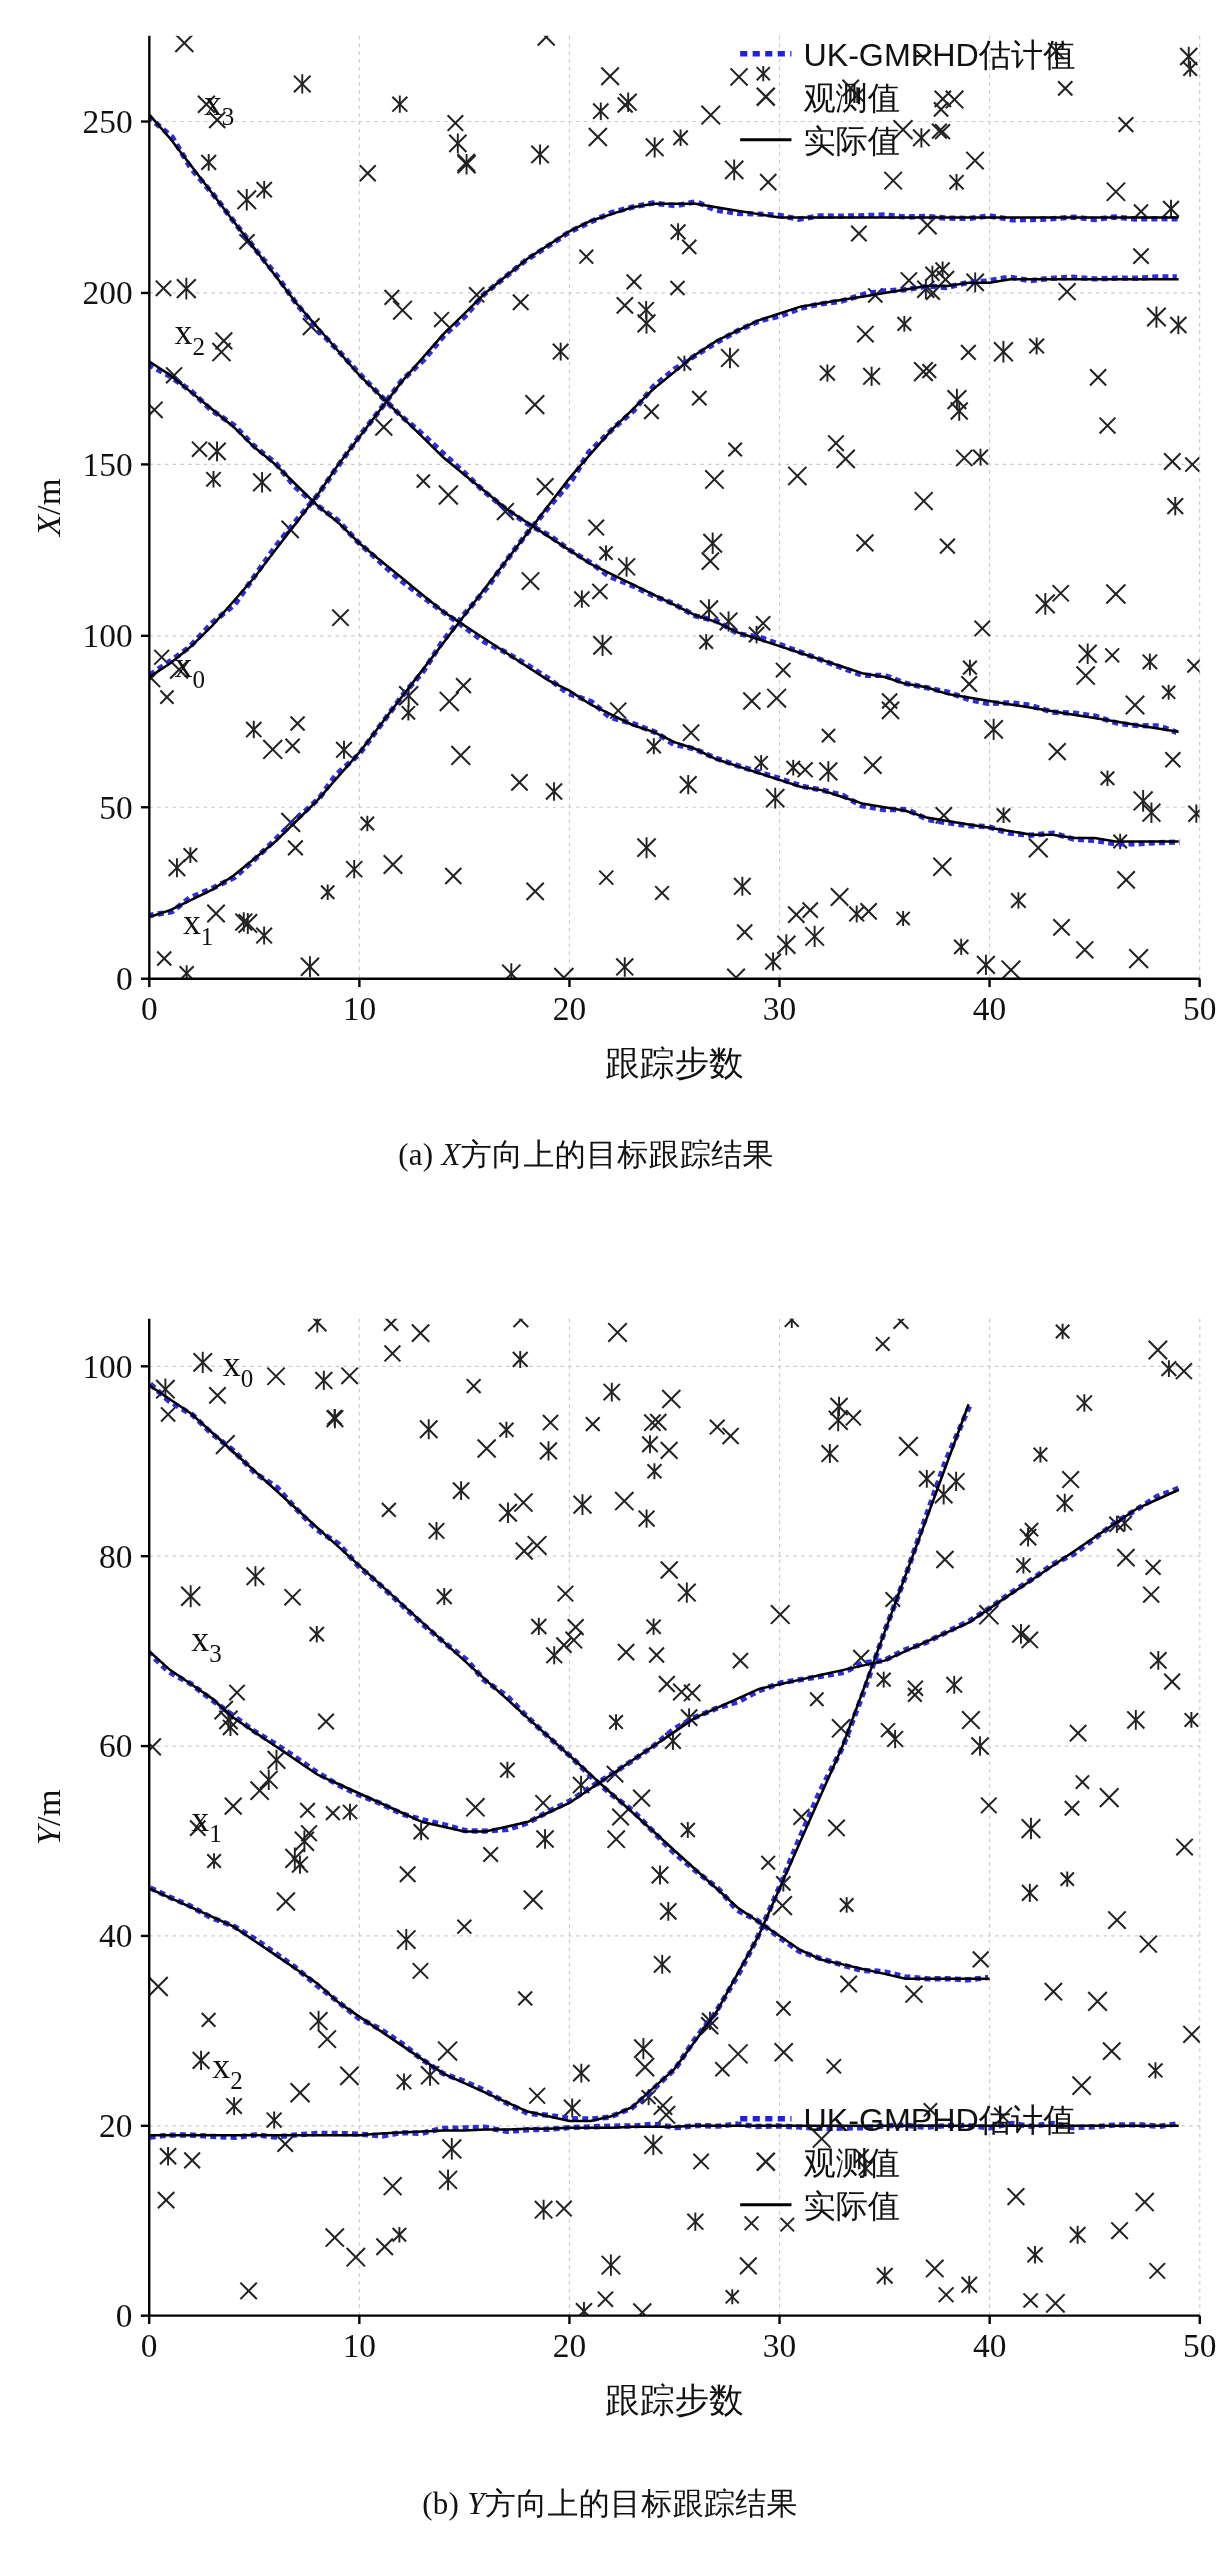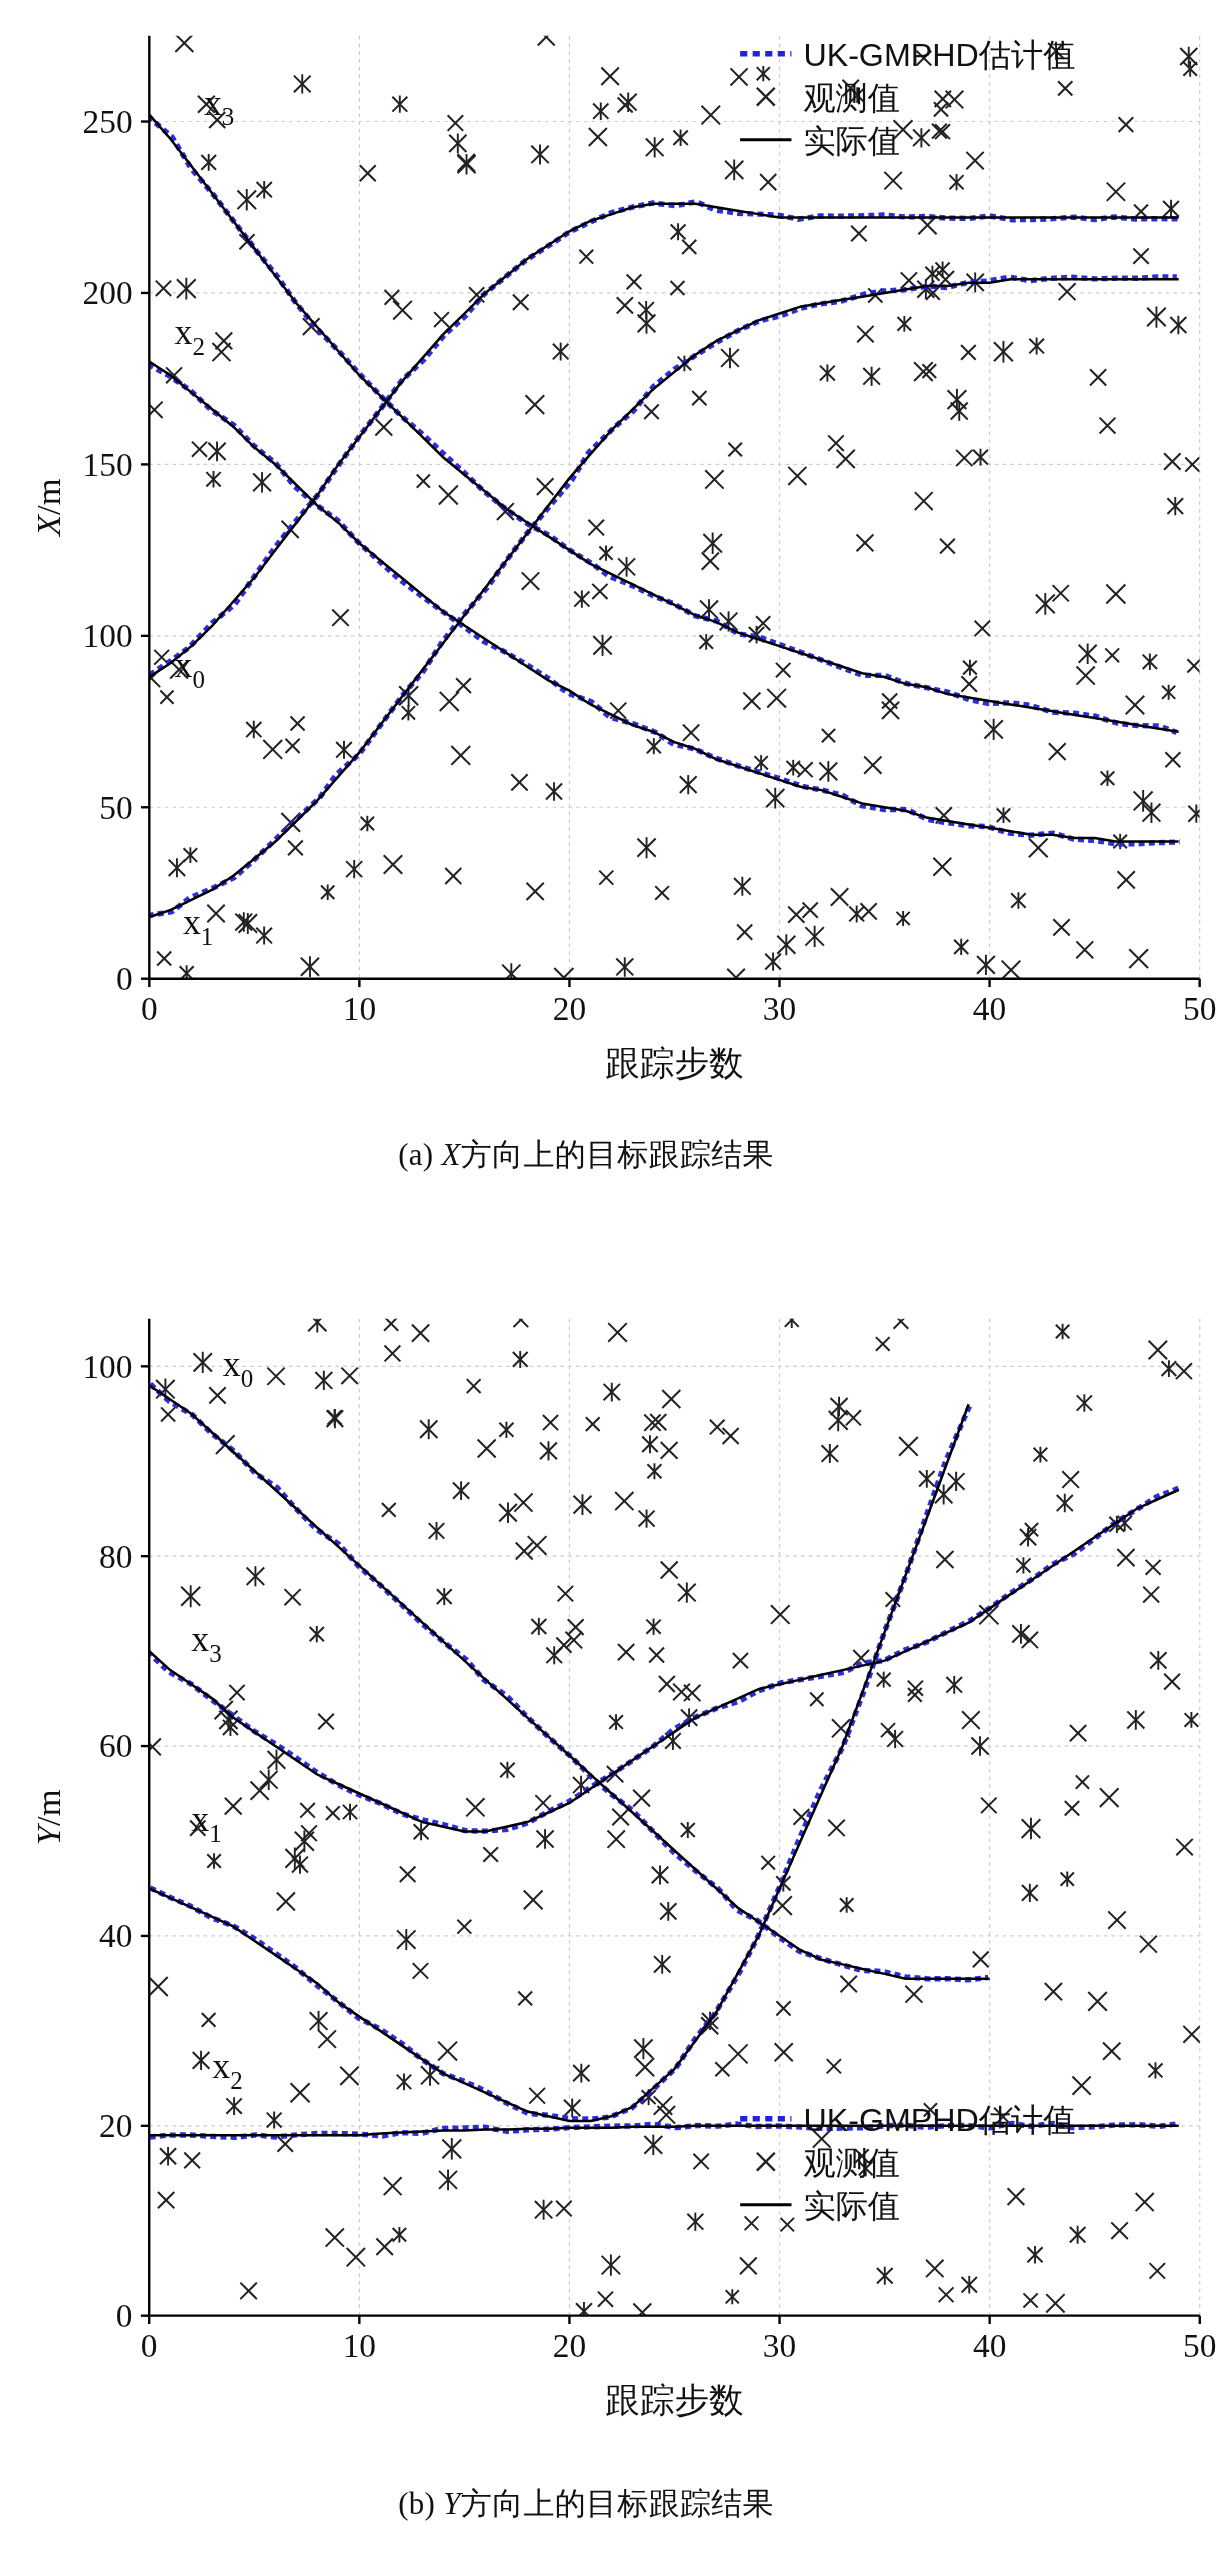--- a/index.html
+++ b/index.html
@@ -2386,19 +2386,19 @@
             <g>
               <line x1="1268" y1="1457" x2="1298" y2="1487" stroke="#222222" stroke-width="4"></line>
               <line x1="1268" y1="1487" x2="1298" y2="1457" stroke="#222222" stroke-width="4"></line>
             </g>
             <text x="1346" y="1492" font-family="&quot;Liberation Sans&quot;, sans-serif" font-size="54" fill="#111">观测值</text>
             <line x1="1240" y1="1544" x2="1326" y2="1544" stroke="#000000" stroke-width="5"></line>
             <text x="1346" y="1564" font-family="&quot;Liberation Sans&quot;, sans-serif" font-size="54" fill="#111">实际值</text>
           </g>
         </svg>
     </div>
-    <div class="caption" style="top: 1200px;">
+    <div class="caption" style="top: 1200px; padding-left: 24px;">
       <span>(b) </span><span class="cap-italic">Y</span><span>方向上的目标跟踪结果</span>
     </div>
   </div>
 
 </div>
 
 
 </body></html>

